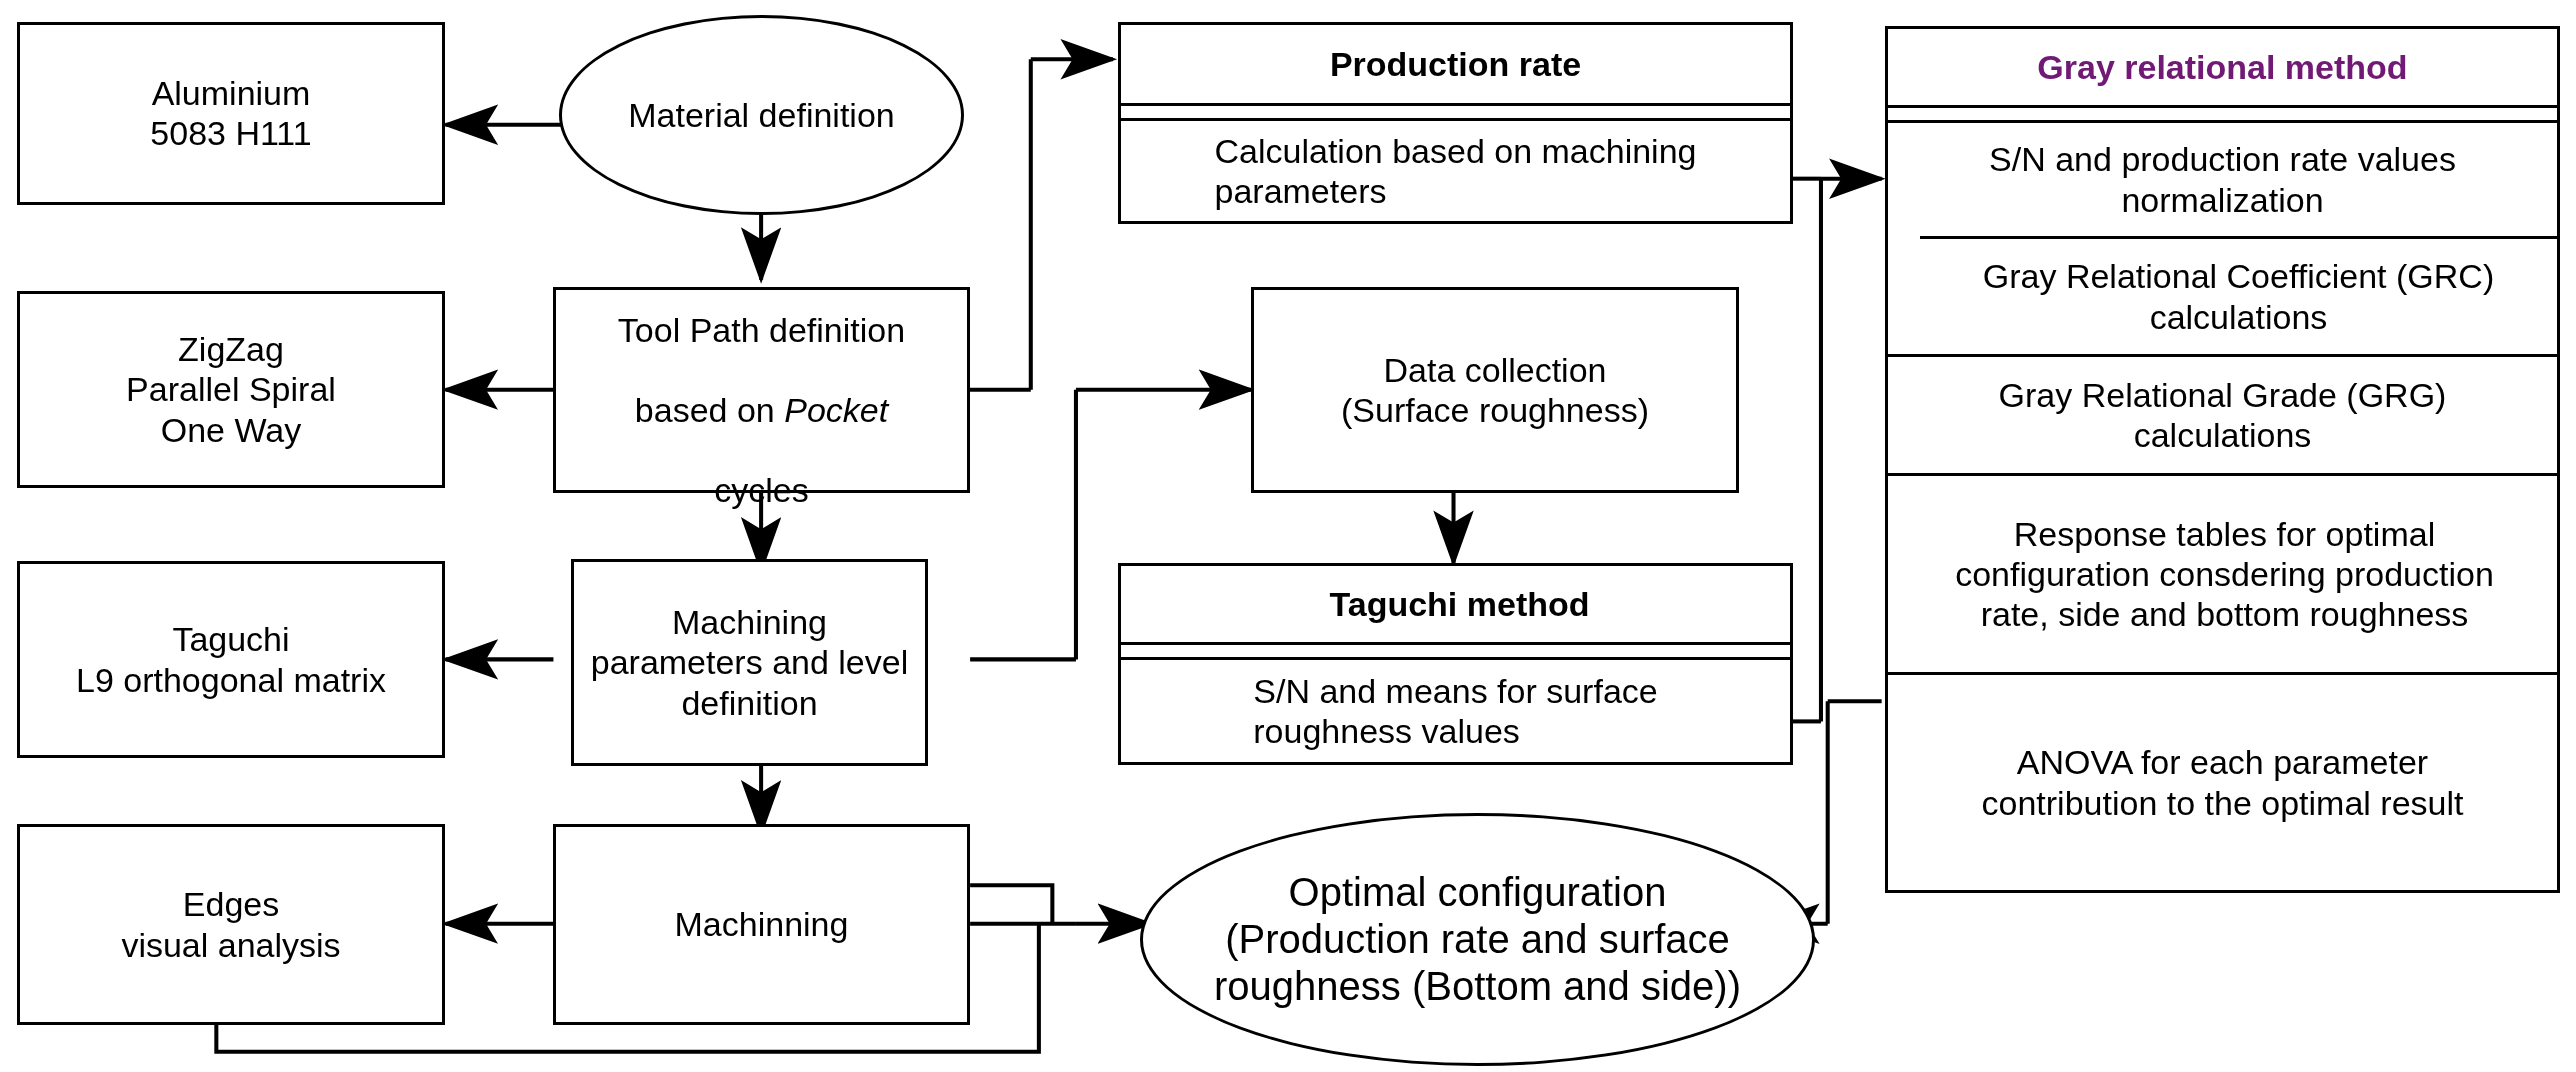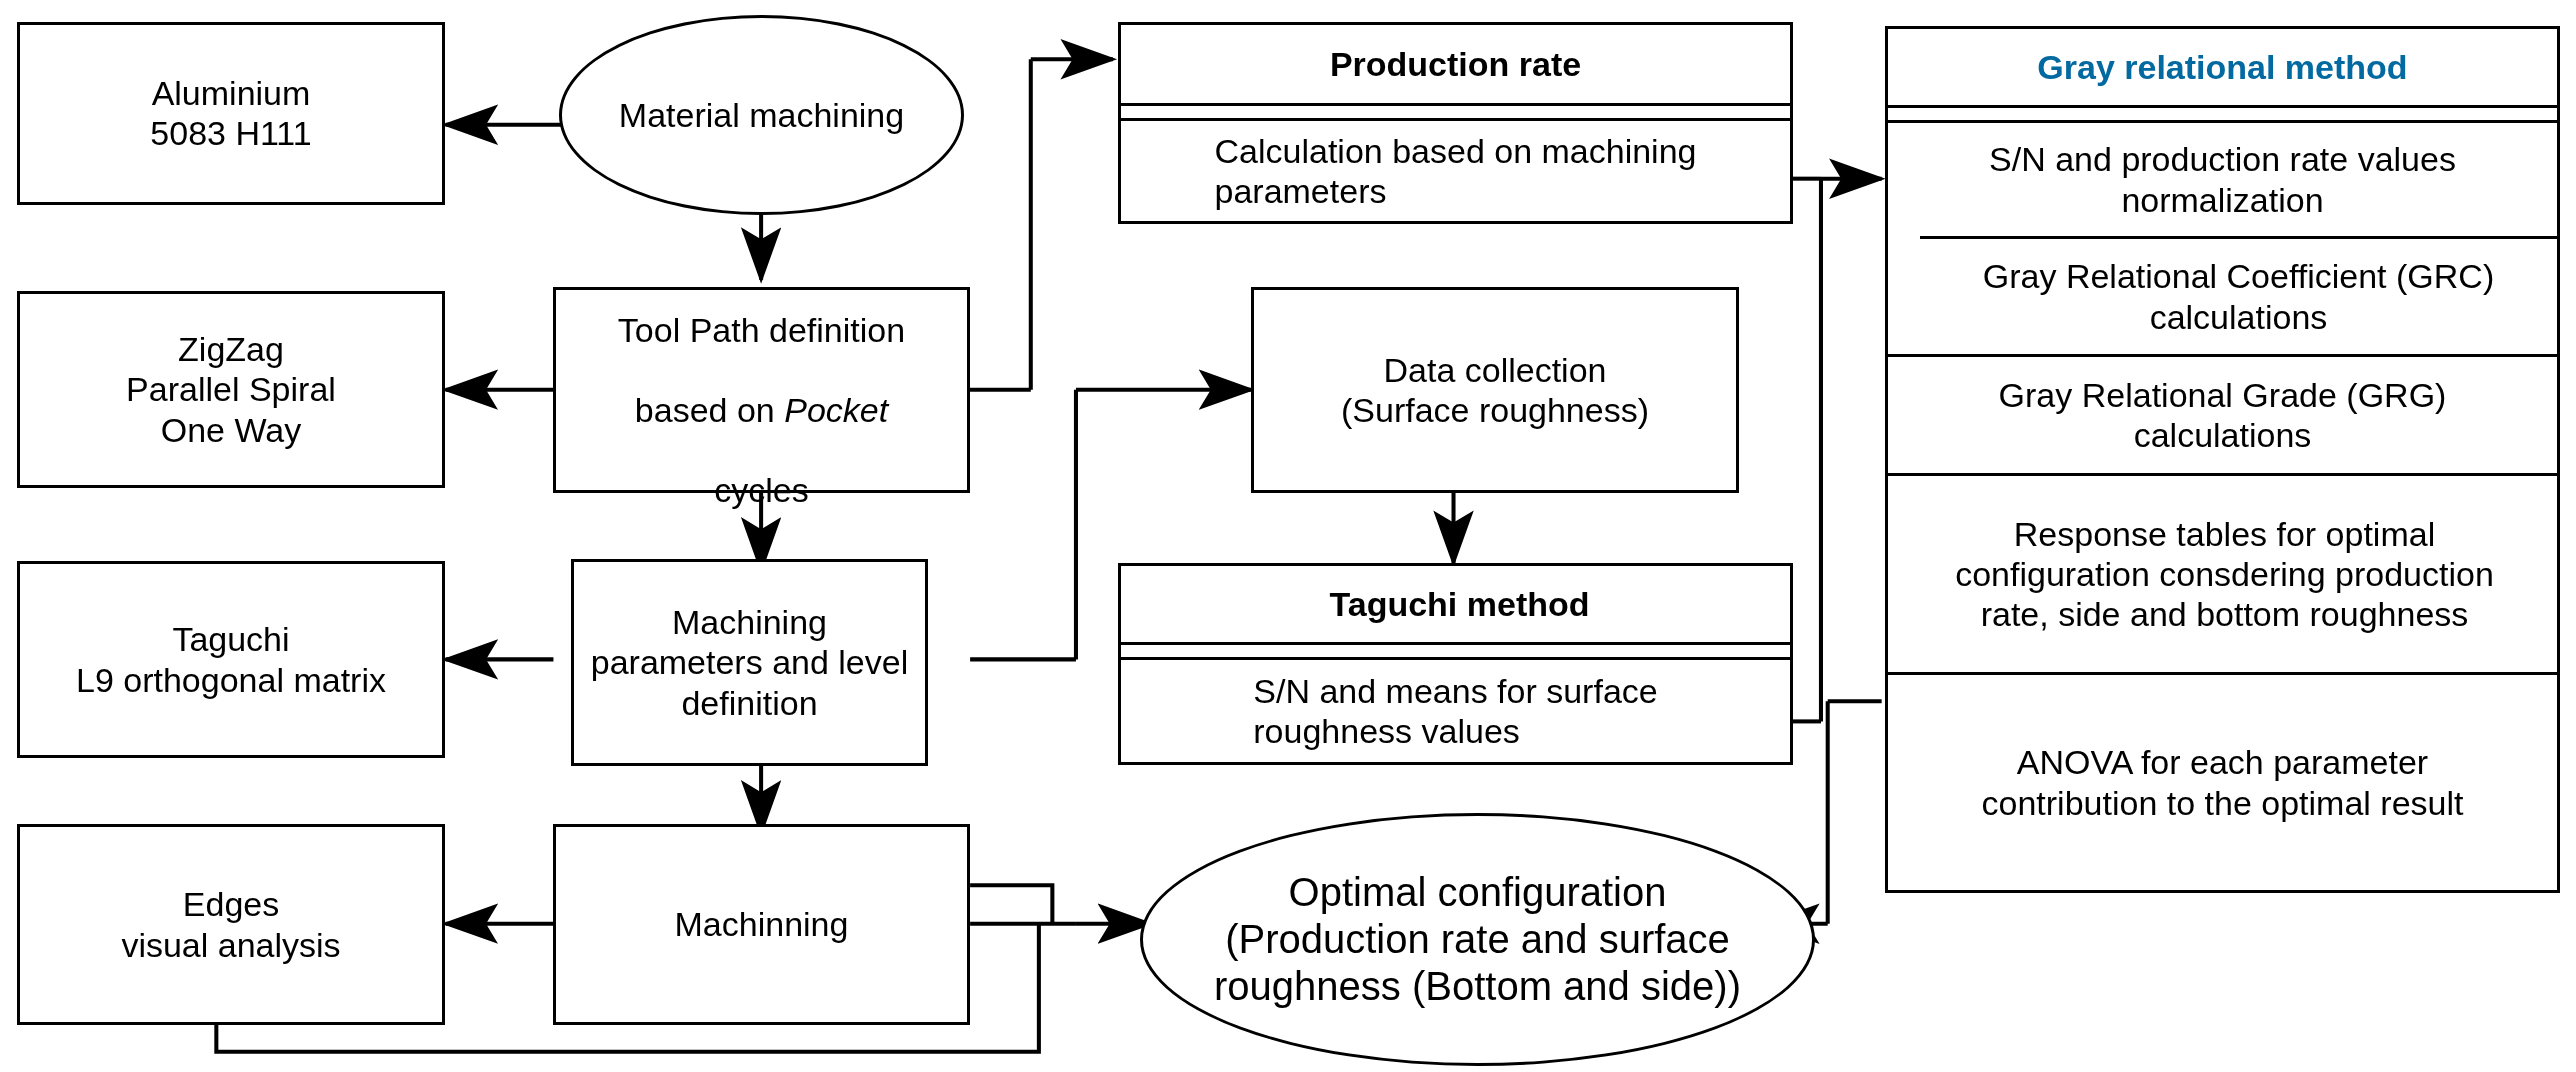--- a/index.html
+++ b/index.html
@@ -22,21 +22,21 @@
              font-weight:bold;font-size:34px;color:#000;text-align:center;}
   .comp .gap{flex:0 0 auto;border-top:3.4px solid #000;border-bottom:3.4px solid #000;}
   .comp .bodyrow{flex:1 1 auto;display:flex;align-items:center;justify-content:center;
                  font-size:34px;color:#000;text-align:left;white-space:pre-line;
                  line-height:1.18;padding:0 10.8px;}
 
   
   .stack{position:absolute;box-sizing:border-box;border:3.4px solid #000;background:#fff;
          display:flex;flex-direction:column;}
   .stack .hdr{display:flex;align-items:center;justify-content:center;
-              font-weight:bold;font-size:34px;color:#0369a1;text-align:center;}
+              font-weight:bold;font-size:34px;color:#701a75;text-align:center;}
   .stack .gap{border-top:3.4px solid #000;border-bottom:3.4px solid #000;}
   .stack .cell{display:flex;align-items:center;justify-content:center;
                font-size:34px;color:#000;text-align:center;white-space:pre-line;
                line-height:1.18;padding:0 12px;border-top:3.4px solid #000;}
   .stack .cell.first{border-top:none;}
   .ital{font-style:italic;}
 </style>
 </head>
 <body>
 
@@ -108,21 +108,21 @@
     <div class="txt">Taguchi
 L9 orthogonal matrix</div>
   </div>
 
   <div class="node rect" style="left:17px;top:824px;width:428px;height:201px;">
     <div class="txt">Edges
 visual analysis</div>
   </div>
 
   <div class="node ellipse" style="left:559px;top:15px;width:405px;height:200px;">
-    <div class="txt">Material machining</div>
+    <div class="txt">Material definition</div>
   </div>
 
   <div class="node rect" style="left:553px;top:287px;width:417px;height:206px;">
     <div class="txt">
       <span>Tool Path definition</span><br>
       <span>based on </span><span class="ital">Pocket</span><br>
       <span>cycles</span>
     </div>
   </div>
 

